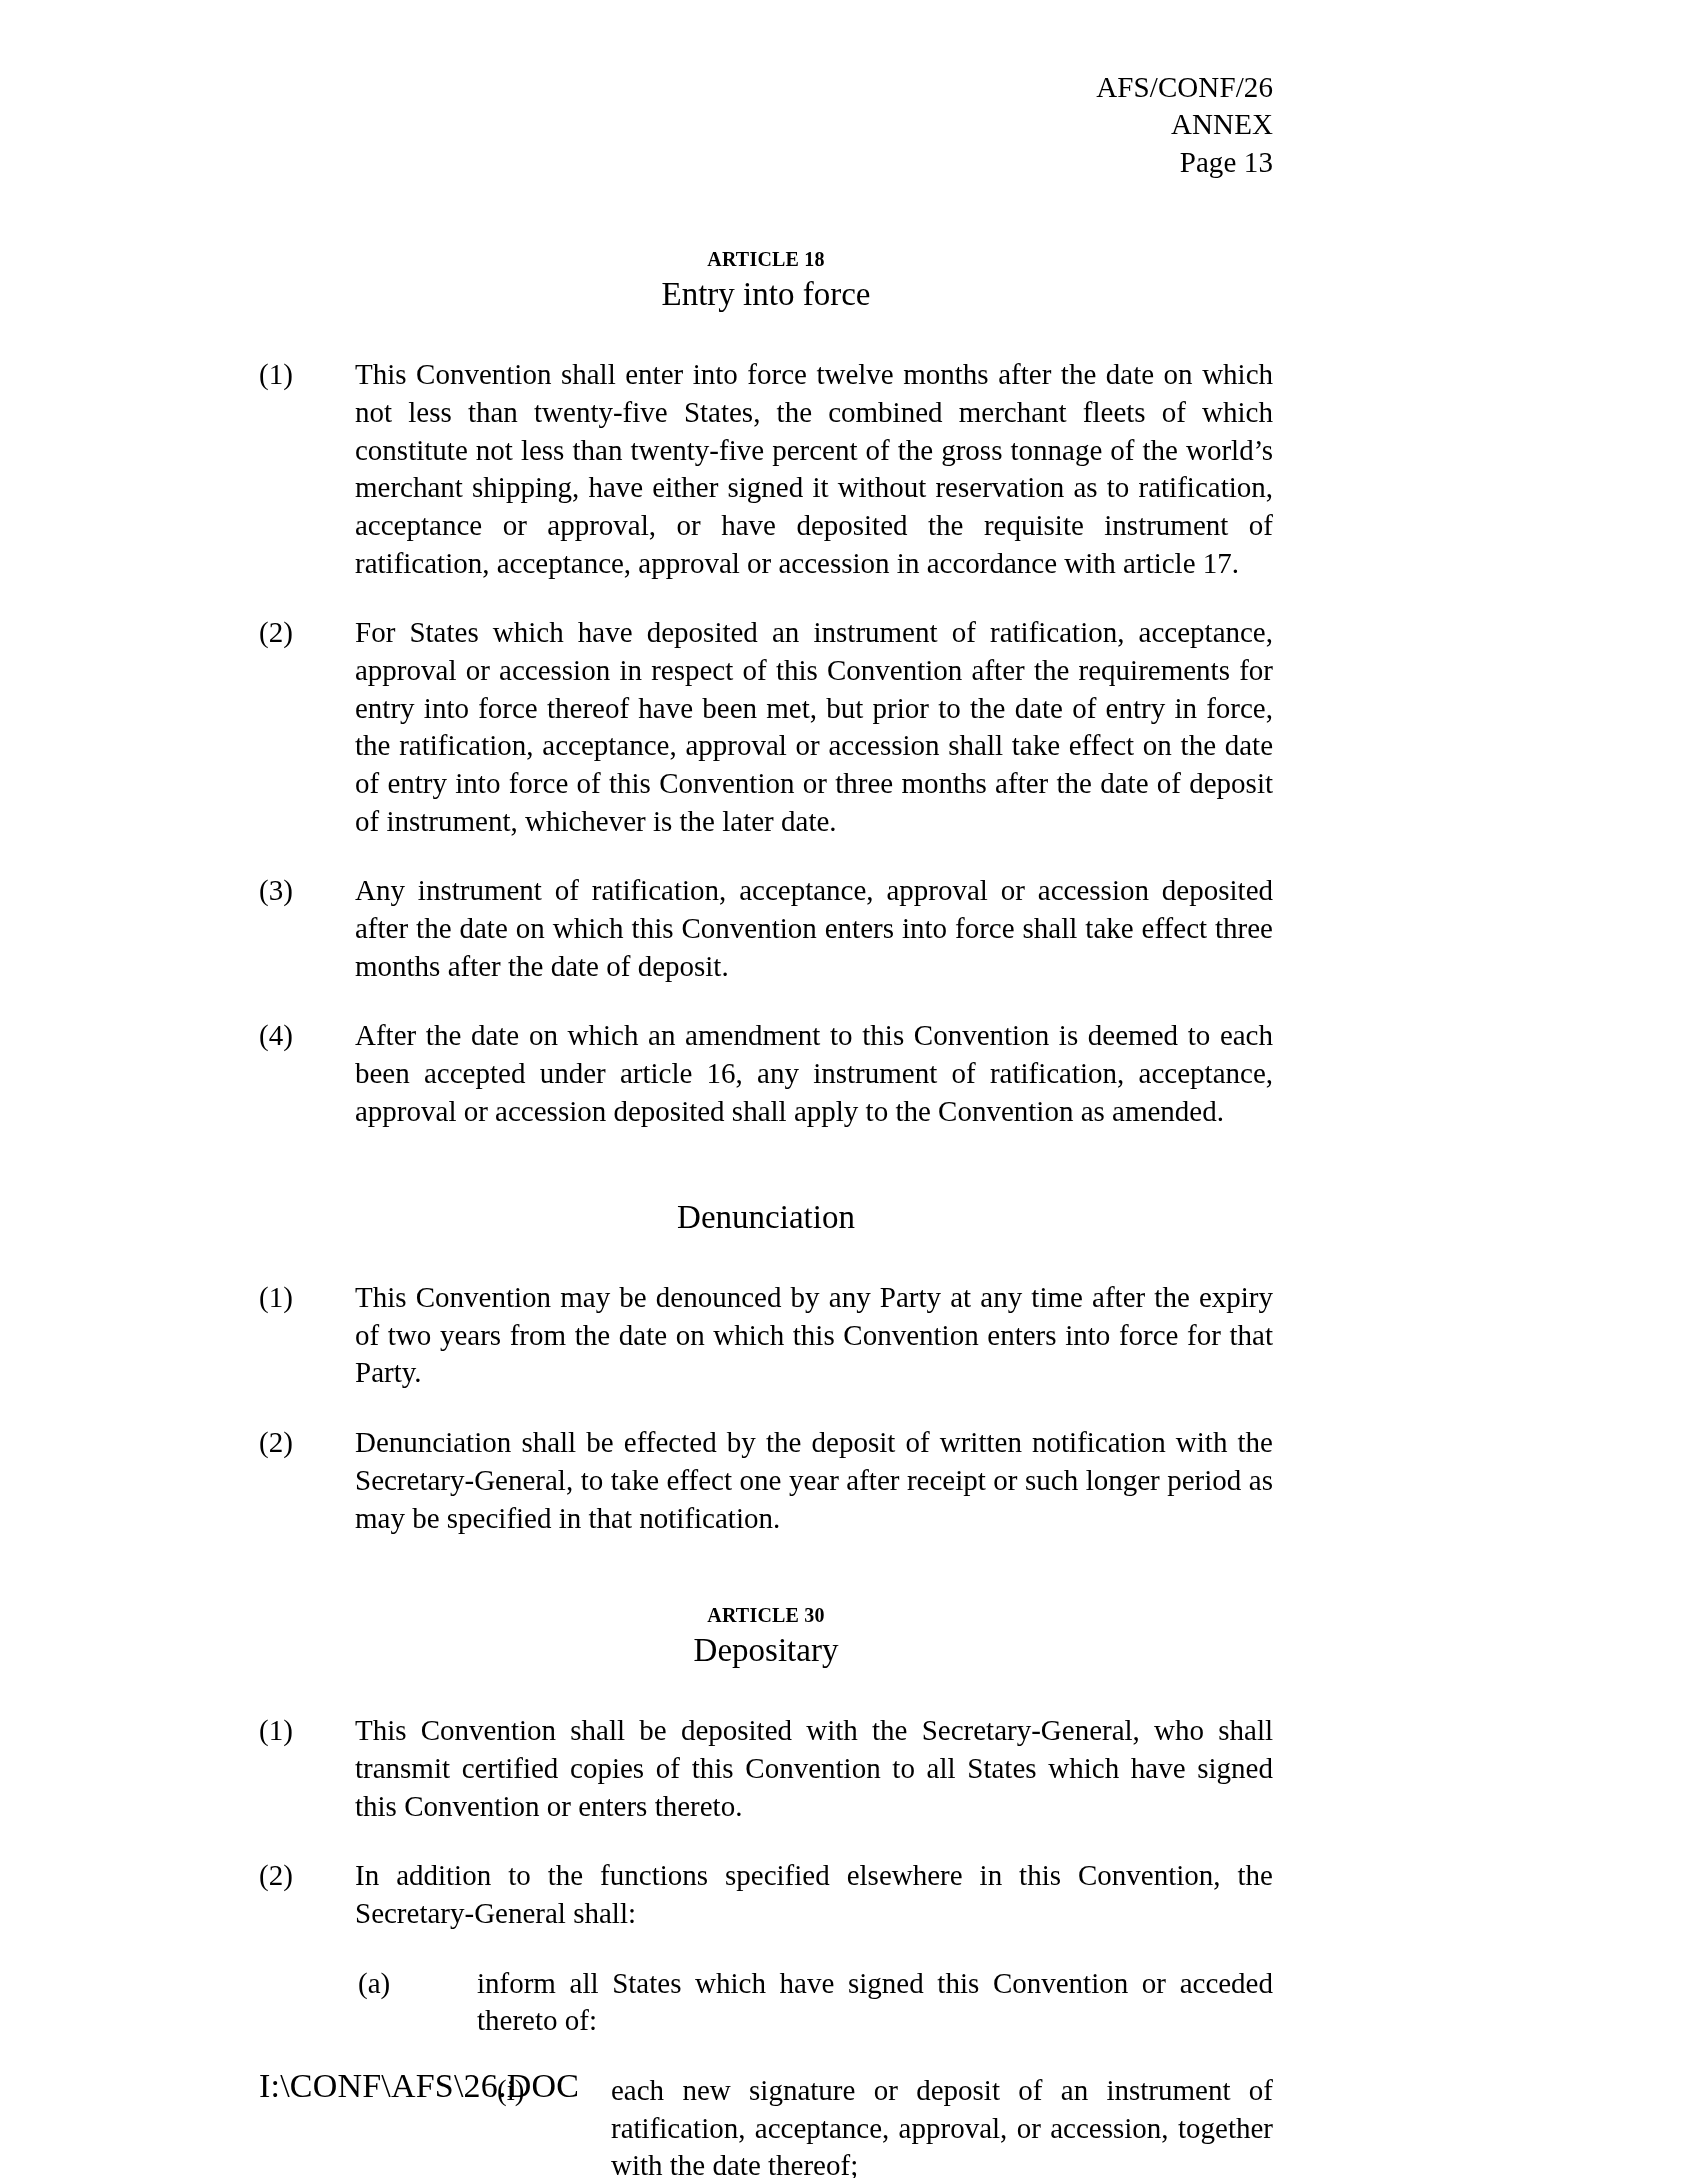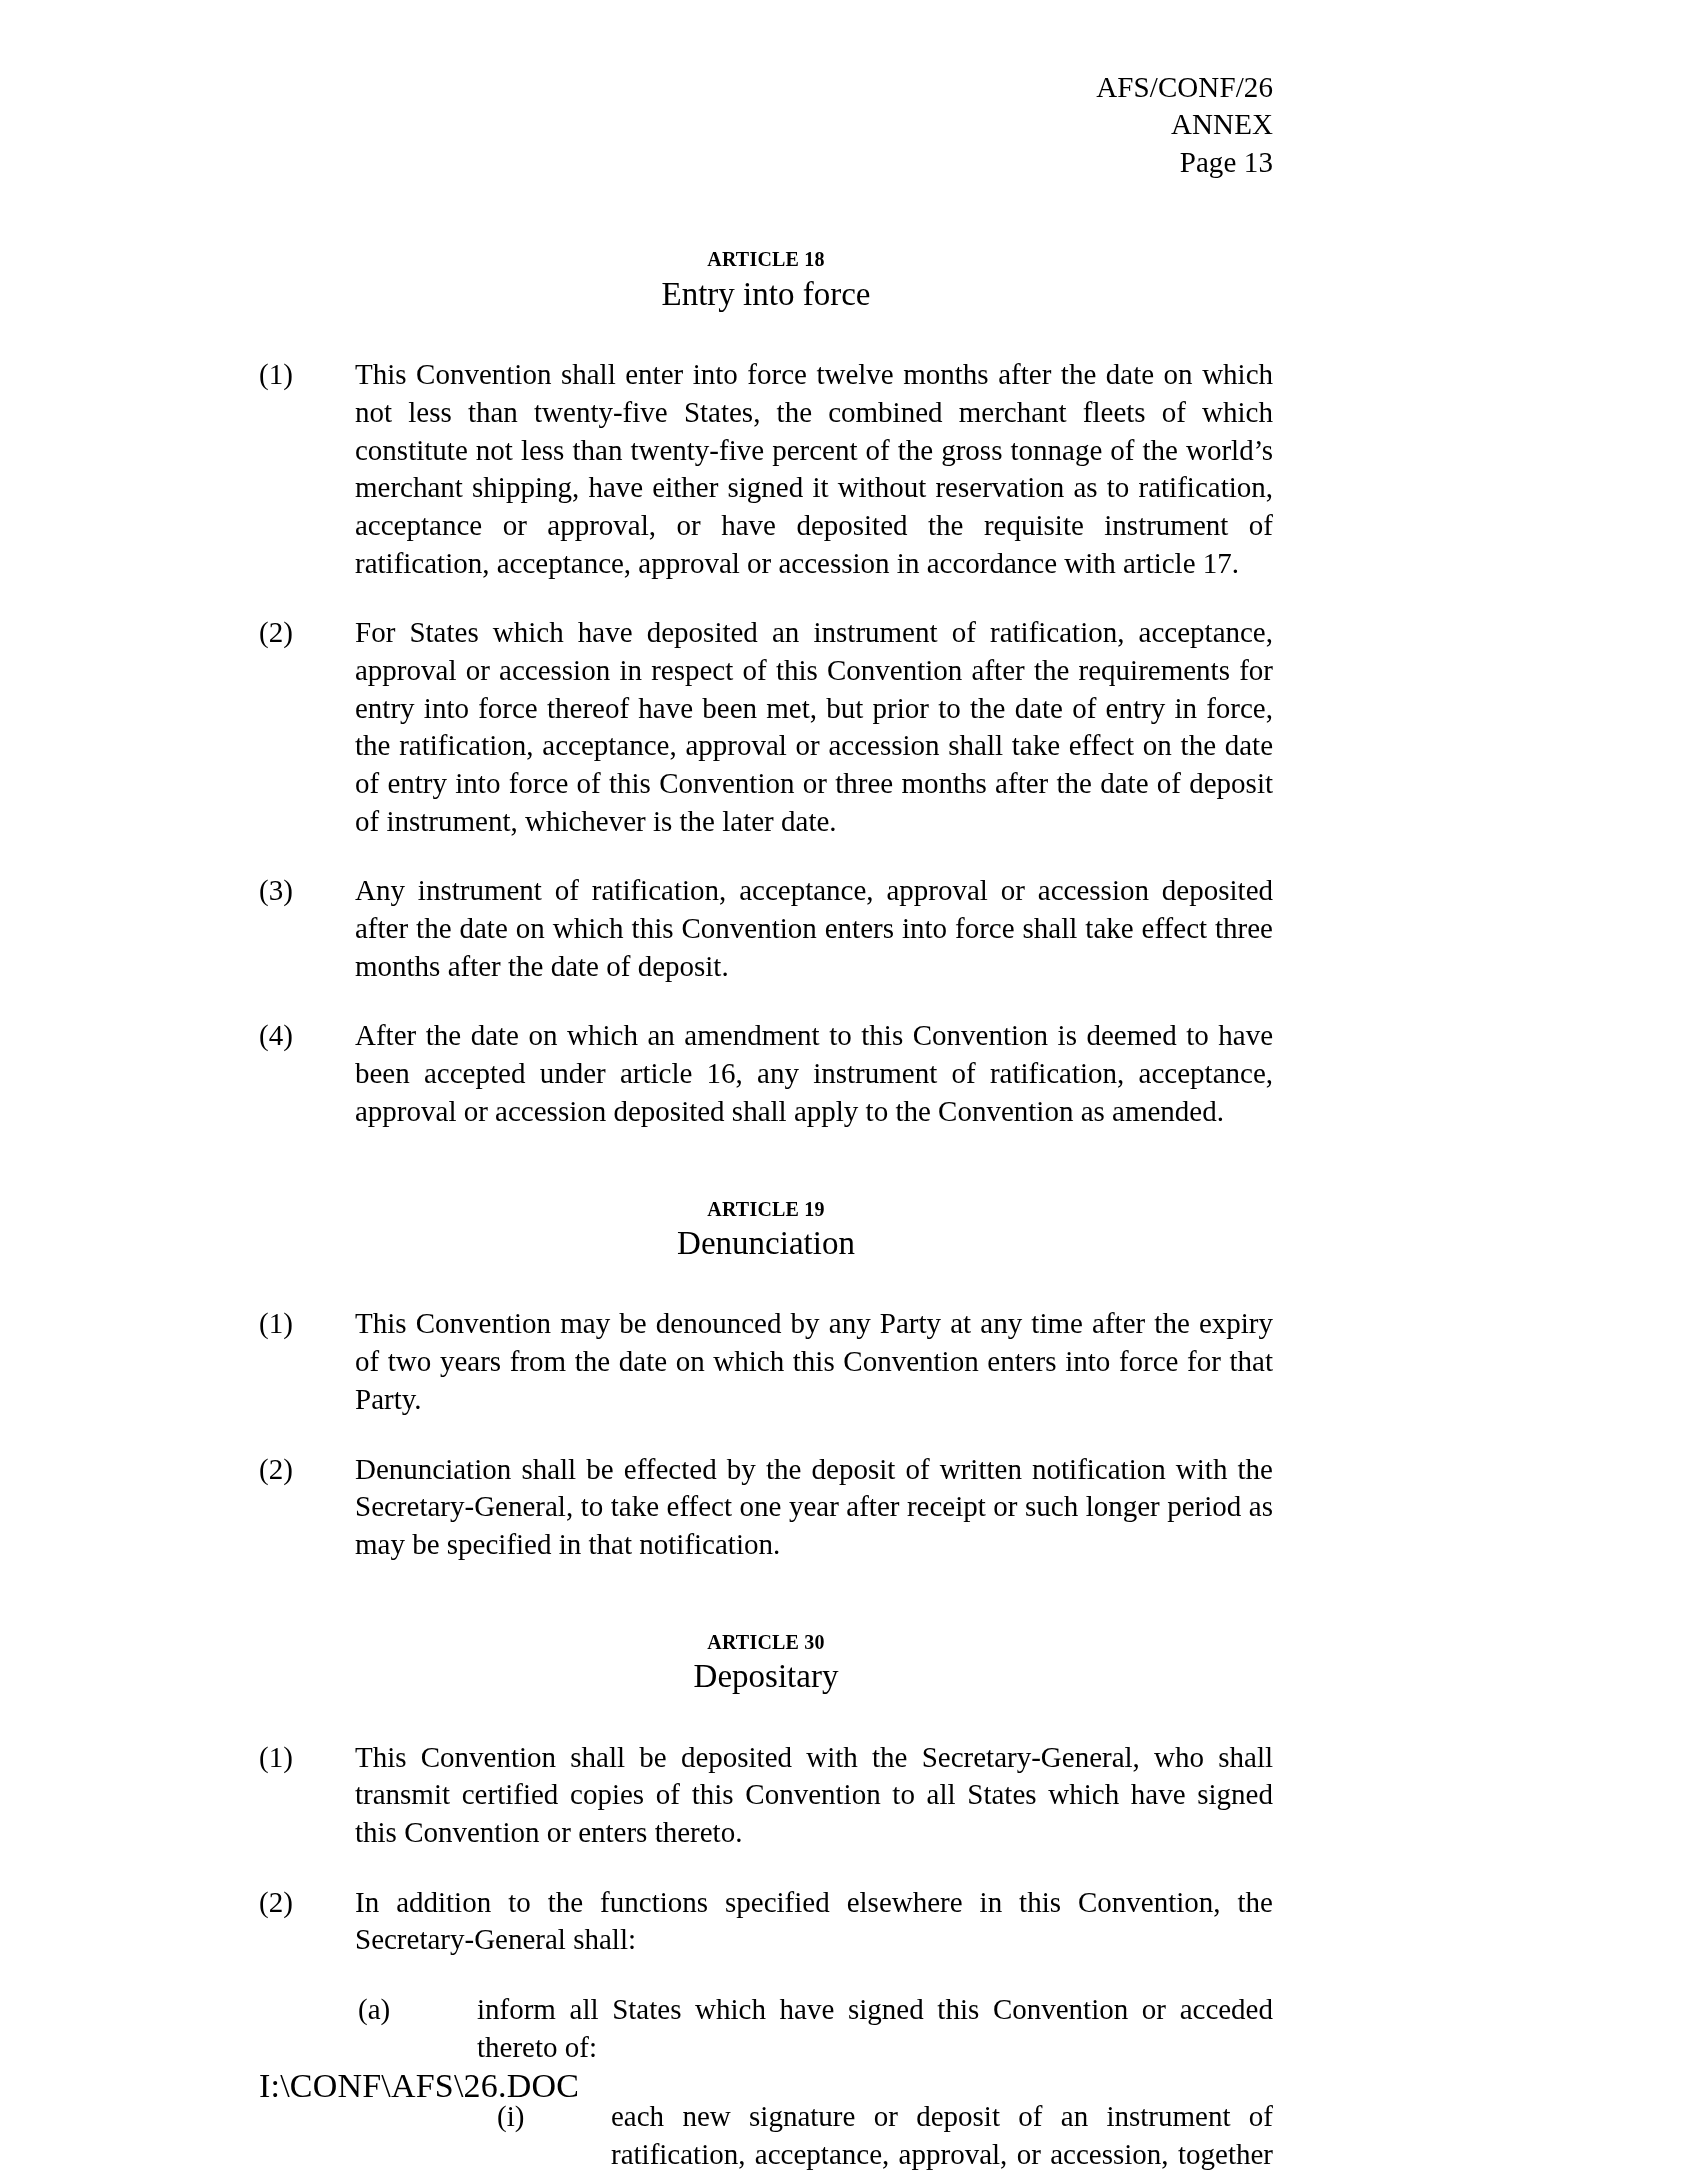--- a/index.html
+++ b/index.html
@@ -131,27 +131,26 @@
 
   <div class="para-row">
     <div class="para-num">(3)</div>
     <div class="para-text">Any instrument of ratification, acceptance, approval or accession deposited after the date on which this Convention enters into force shall take effect three months after the date of deposit.</div>
   </div>
 
   <div class="gap-para"></div>
 
   <div class="para-row">
     <div class="para-num">(4)</div>
-    <div class="para-text">After the date on which an amendment to this Convention is deemed to have been accepted under article 16, any instrument of ratification, acceptance, approval or accession deposited shall apply to the Convention as amended.</div>
+    <div class="para-text">After the date on which an amendment to this Convention is deemed to each been accepted under article 16, any instrument of ratification, acceptance, approval or accession deposited shall apply to the Convention as amended.</div>
   </div>
 
   <div class="gap-article"></div>
 
   <div class="article-block">
-    <div class="article-title">ARTICLE 19</div>
     <div class="article-subtitle">Denunciation</div>
   </div>
 
   <div class="gap-title-body"></div>
 
   <div class="para-row">
     <div class="para-num">(1)</div>
     <div class="para-text">This Convention may be denounced by any Party at any time after the expiry of two years from the date on which this Convention enters into force for that Party.</div>
   </div>
 

